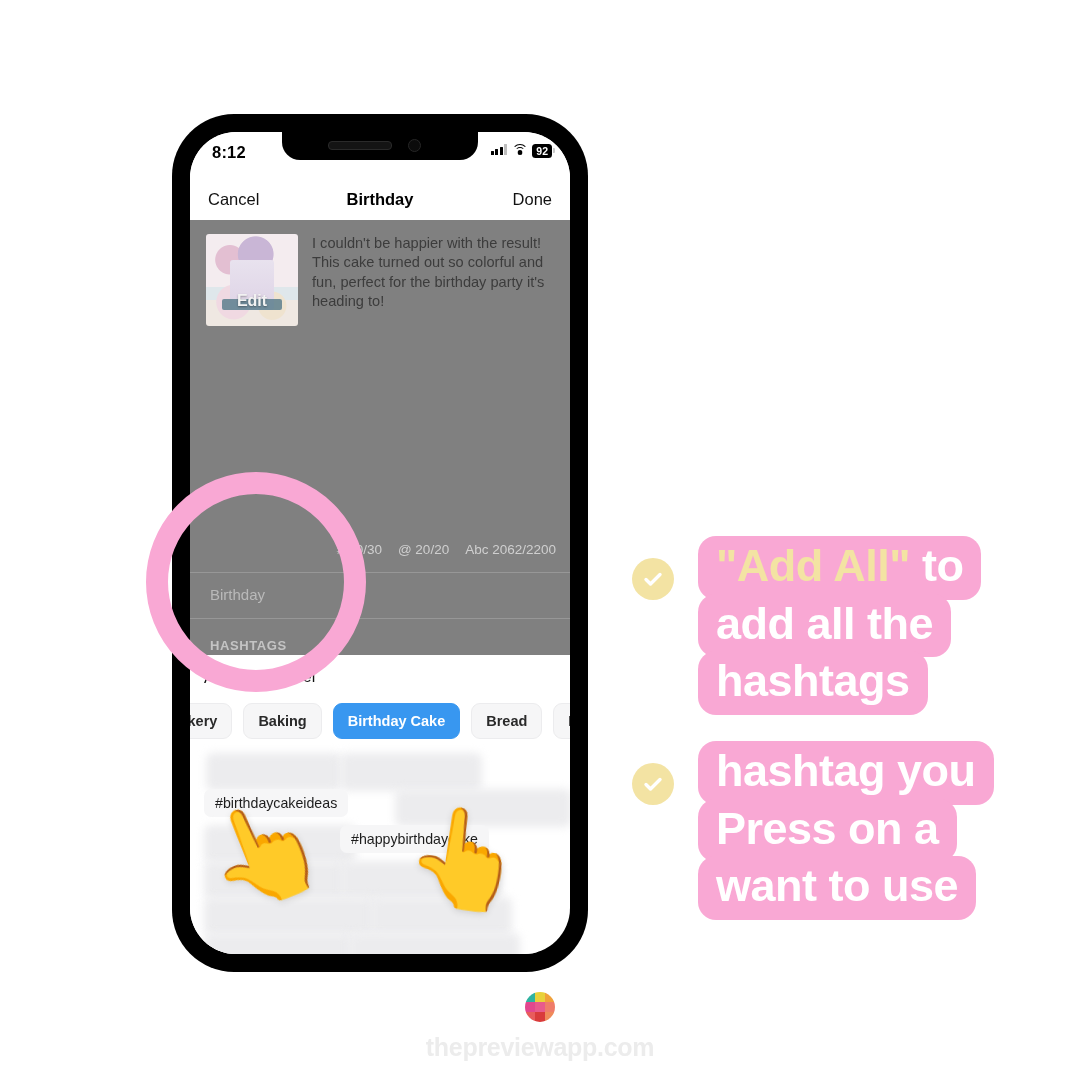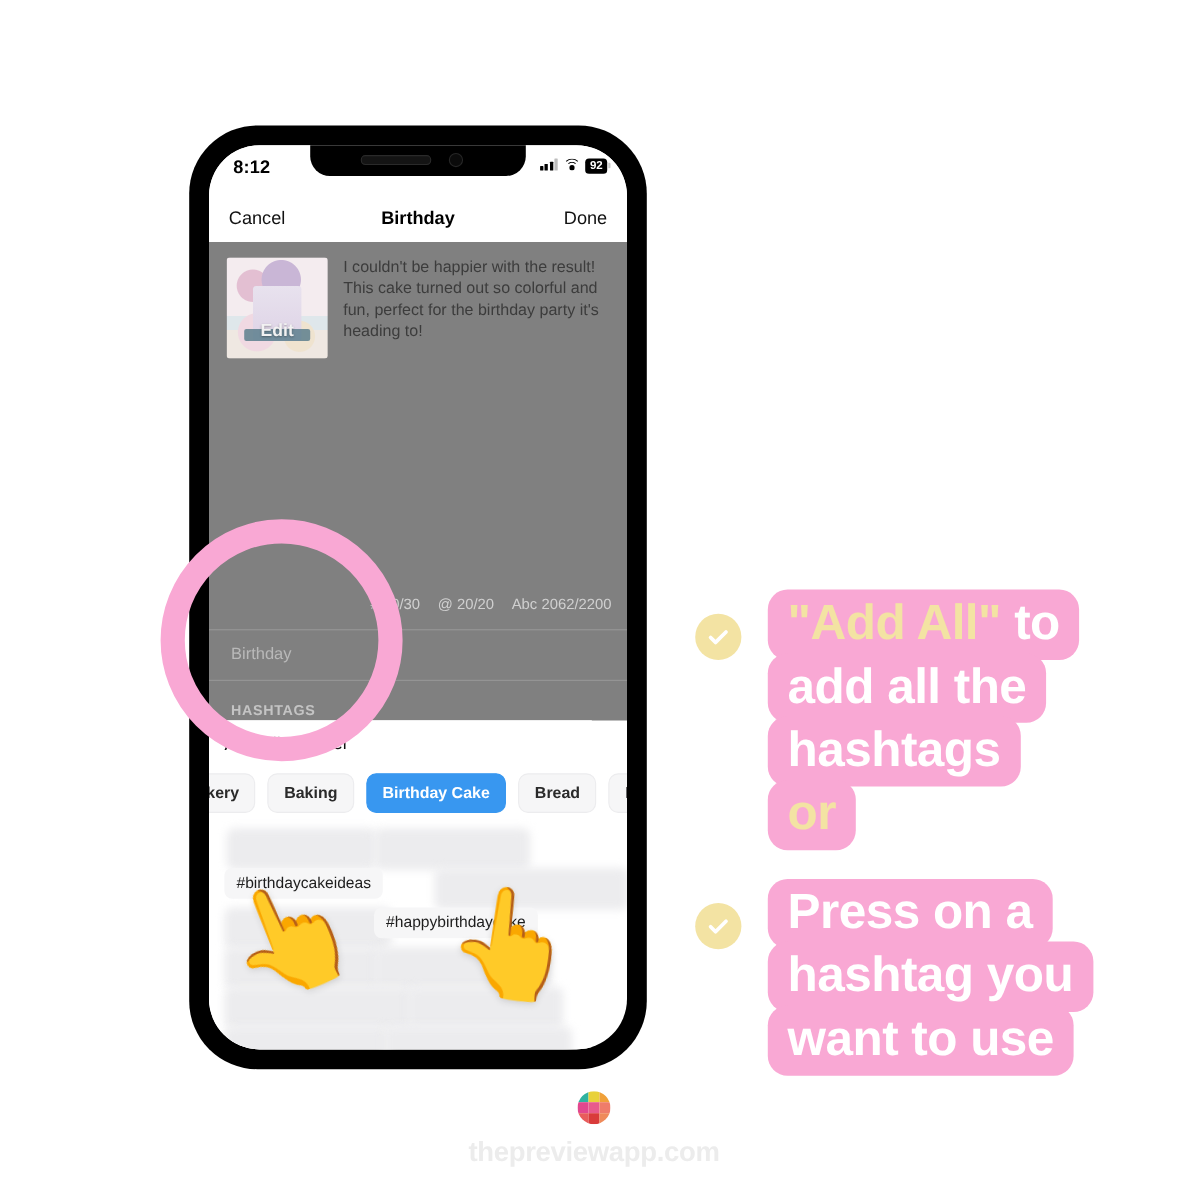--- a/index.html
+++ b/index.html
@@ -292,33 +292,32 @@
     <div class="ann-block">
       <div class="check">
         <svg viewBox="0 0 24 24">
             <path d="M5 12.5l4.5 4.5L19 7.5" fill="none" stroke="#ffffff" stroke-width="3.4" stroke-linecap="round" stroke-linejoin="round"></path>
           </svg>
       </div>
       <div class="lines">
         <div class="ln"><span class="hi">"Add All"</span><span> to</span></div>
         <div class="ln">add all the</div>
         <div class="ln">hashtags</div>
-        <div class="ln"><span class="hi">or</span></div>
       </div>
     </div>
 
     <div class="ann-block">
       <div class="check">
         <svg viewBox="0 0 24 24">
             <path d="M5 12.5l4.5 4.5L19 7.5" fill="none" stroke="#ffffff" stroke-width="3.4" stroke-linecap="round" stroke-linejoin="round"></path>
           </svg>
       </div>
       <div class="lines">
+        <div class="ln">hashtag you</div>
         <div class="ln">Press on a</div>
-        <div class="ln">hashtag you</div>
         <div class="ln">want to use</div>
       </div>
     </div>
 
   </div>
 
   <div class="footer">
     <div class="logo">
       <i style="background:#2fb3a0"></i>
         <i style="background:#e8d13a"></i>

